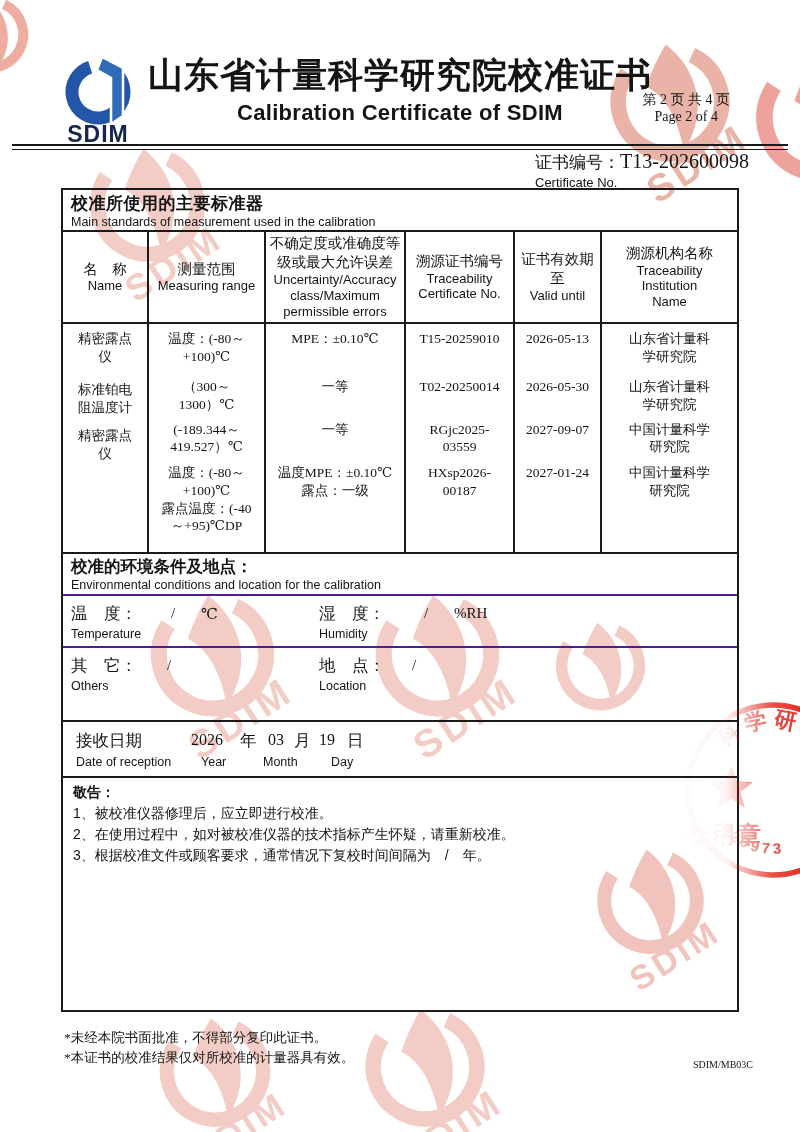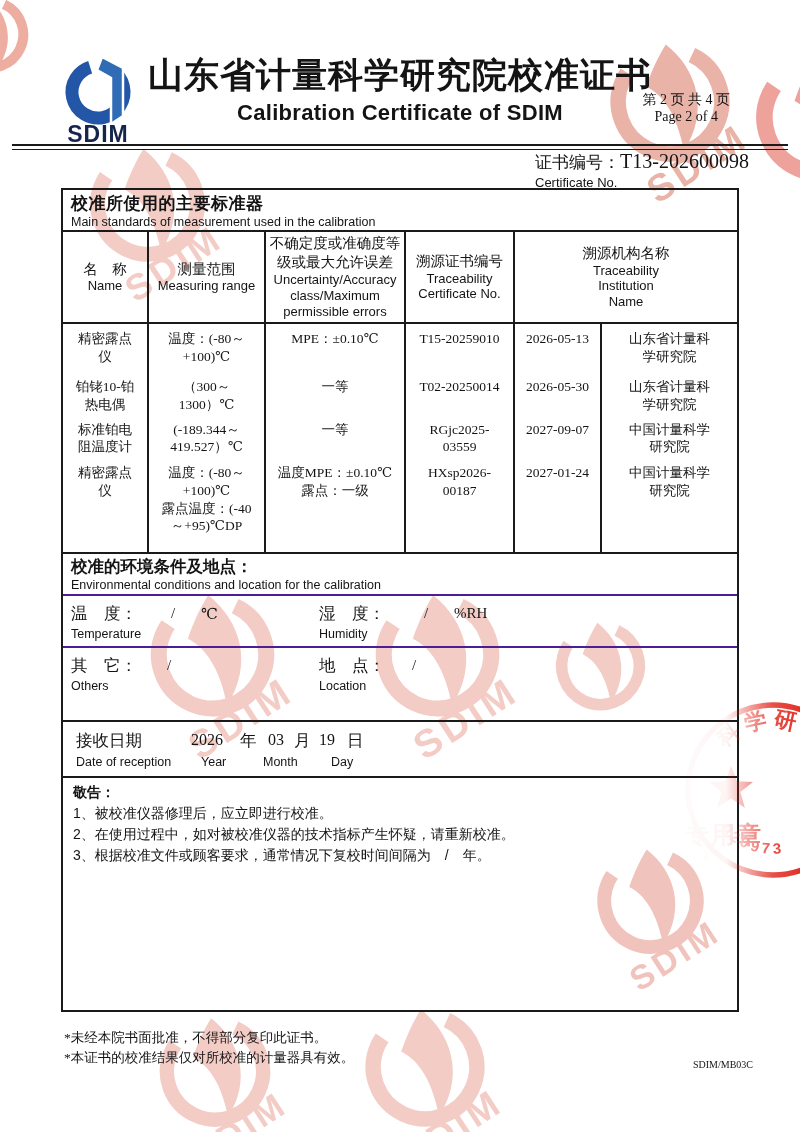--- a/index.html
+++ b/index.html
@@ -191,34 +191,37 @@
 级或最大允许误差</span>
         <span class="en">Uncertainty/Accuracy
 class/Maximum
 permissible errors</span>
       </div>
       <div class="hcell c4">
         <span class="cn">溯源证书编号</span>
         <span class="en">Traceability
 Certificate No.</span>
       </div>
+      <div class="hcell c5">
+        <span class="cn">证书有效期
+至</span>
+        <span class="en">Valid until</span>
+      </div>
       <div class="hcell c6">
         <span class="cn">溯源机构名称</span>
         <span class="en">Traceability
 Institution
 Name</span>
       </div>
     </div>
 
     <div class="tbody">
       <div class="bcol c1">
         <div class="bcell rh1">精密露点
 仪</div>
-        <div class="bcell rh2">铂铑10-铂
-热电偶</div>
         <div class="bcell rh3">标准铂电
 阻温度计</div>
         <div class="bcell rh4">精密露点
 仪</div>
       </div>
       <div class="bcol c2">
         <div class="bcell rh1">温度：(-80～
 +100)℃</div>
         <div class="bcell rh2">（300～
 1300）℃</div>

